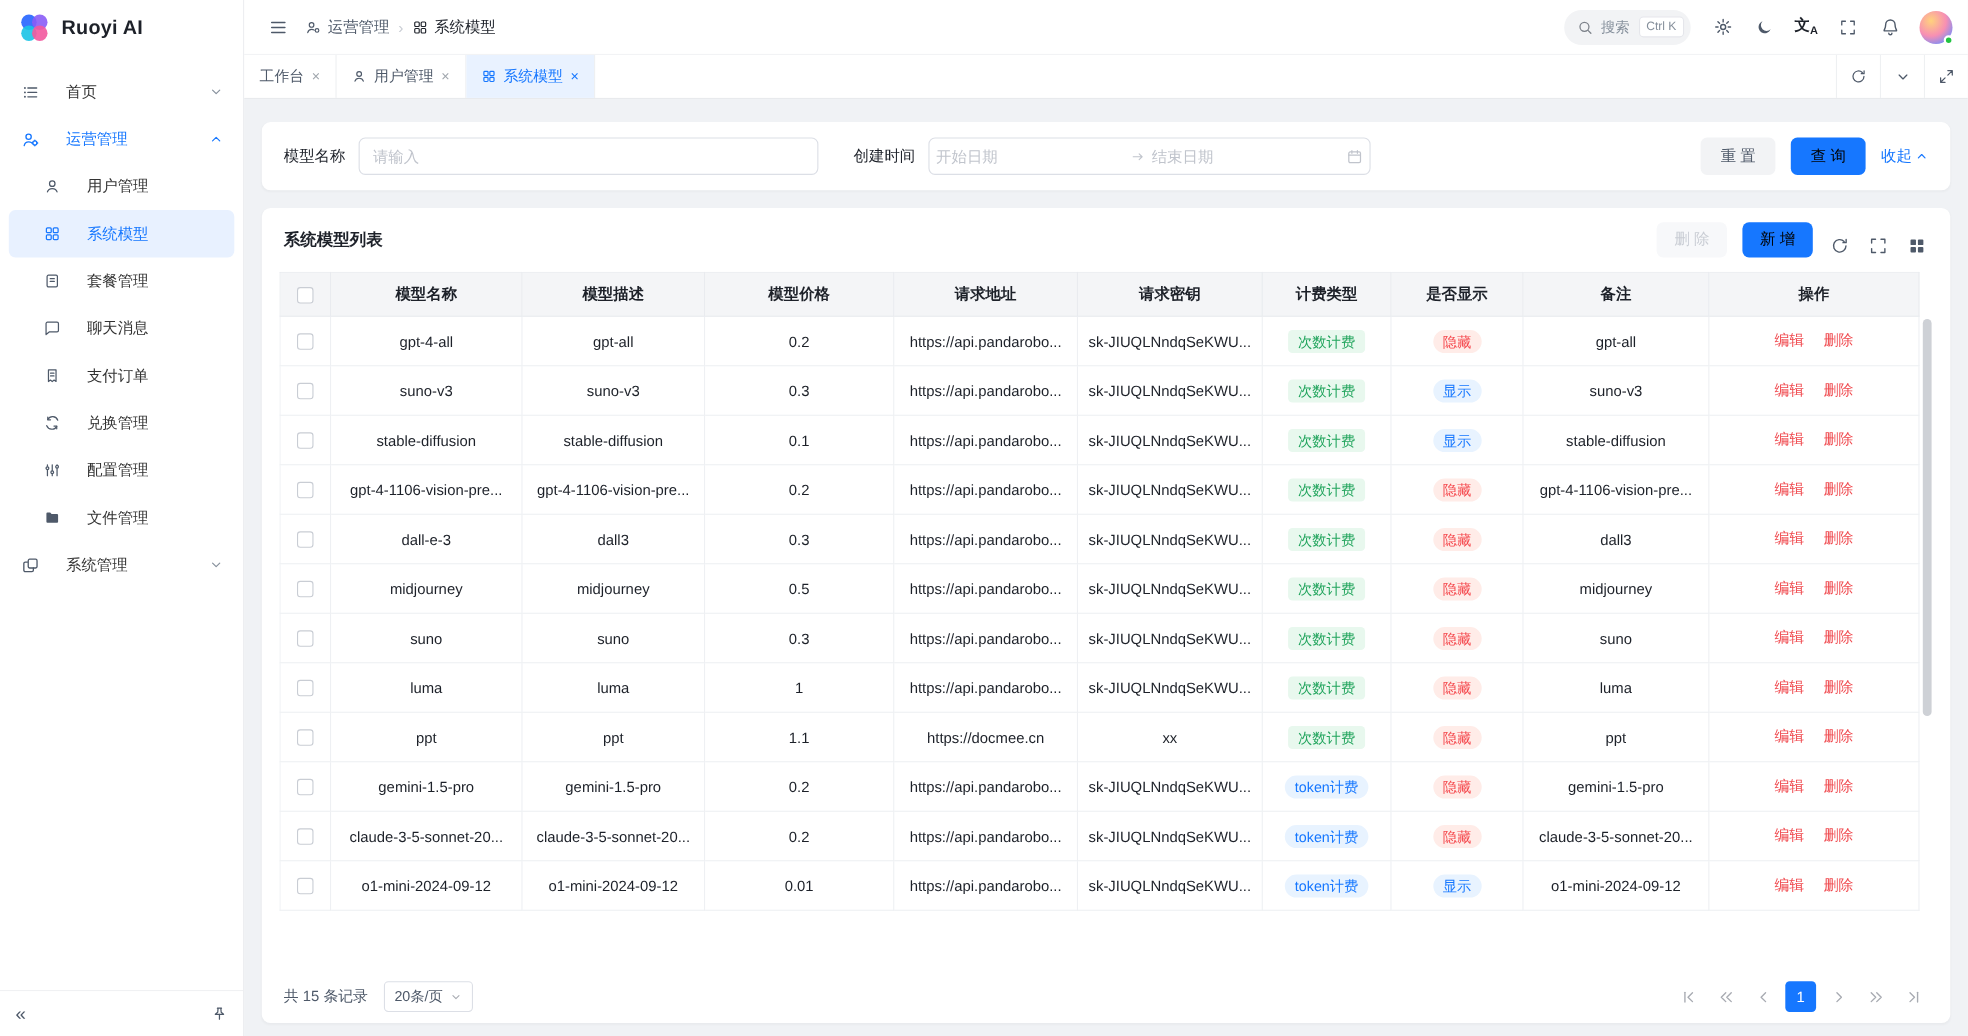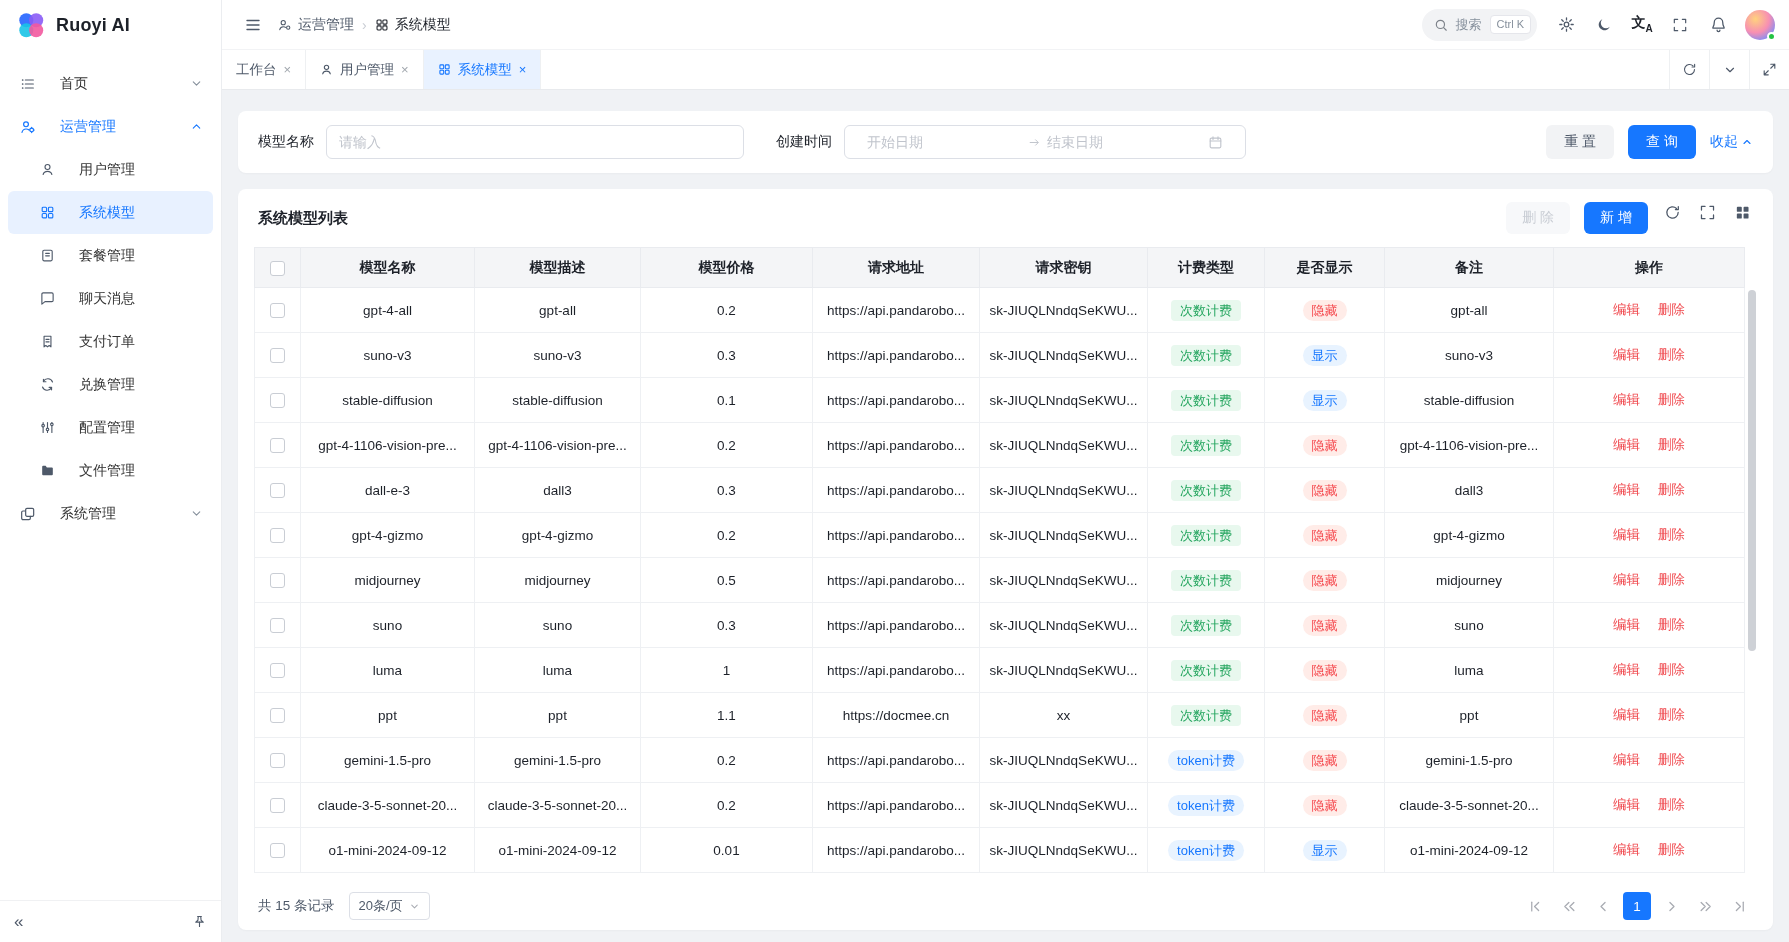--- a/index.html
+++ b/index.html
@@ -52,38 +52,38 @@
 .tab-ctrls{margin-left:auto;display:flex}
 .tab-ctrl{width:40px;border-left:1px solid #eef0f2;display:flex;align-items:center;justify-content:center;color:#4e5969;cursor:pointer;background:none;border-top:none;border-right:none;border-bottom:none}
 
 
 .content{flex:1;padding:21px 16px 12px;display:flex;flex-direction:column;gap:16px;min-height:0}
 .filter-card{background:#fff;border-radius:8px;height:62px;flex:none;display:flex;align-items:center;padding:0 20px;box-shadow:0 1px 2px rgba(0,0,0,.03)}
 .f-label{font-size:14px;color:#1d2129;margin-right:12px;flex:none}
 .f-input{width:418px;height:34px;border:1px solid #dcdfe6;border-radius:6px;padding:0 12px;font-size:14px;color:#1d2129;outline:none;background:#fff}
 .f-input::placeholder{color:#c0c4cc}
 .gap32{width:32px;flex:none}
-.daterange{width:402px;height:34px;border:1px solid #dcdfe6;border-radius:6px;display:flex;align-items:center;padding:0 22px;gap:6px;background:#fff}
+.daterange{width:402px;height:34px;border:1px solid #dcdfe6;border-radius:6px;display:flex;align-items:center;padding:0 6px;gap:6px;background:#fff}
 .daterange input{border:none;outline:none;flex:1;font-size:14px;min-width:0;background:transparent;color:#1d2129;text-align:left}
 .daterange input::placeholder{color:#c0c4cc}
 .daterange .arrow,.daterange .cal{color:#c0c4cc}
 .daterange .cal{margin-left:auto}
 .filter-actions{margin-left:auto;display:flex;align-items:center;gap:14px}
 .btn{height:34px;padding:0 18px;border-radius:6px;font-size:14px;border:none;cursor:pointer;display:flex;align-items:center;gap:5px}
 .btn.secondary{background:#f2f3f5;color:#4e5969}
-.btn.primary{background:#1677ff;color:#ffffff}
+.btn.primary{background:#1677ff;color:#000000}
 .btn.sm{height:32px;padding:0 16px}
 .btn.disabled{background:#f7f8fa;color:#c9cdd4;cursor:not-allowed}
 .collapse-link{color:#1677ff;font-size:14px;display:flex;align-items:center;gap:3px;cursor:pointer;background:none;border:none}
 
 
 .table-card{background:#fff;border-radius:8px;flex:1;display:flex;flex-direction:column;min-height:0;overflow:hidden;box-shadow:0 1px 2px rgba(0,0,0,.03)}
 .card-toolbar{height:58px;flex:none;display:flex;align-items:center;padding:0 20px}
 .card-title{font-size:15px;font-weight:600;color:#1d2129}
-.toolbar-right{margin-left:auto;display:flex;align-items:flex-start;gap:14px}
+.toolbar-right{margin-left:auto;display:flex;align-items:flex-end;gap:14px}
 .tool-ibtn{color:#4e5969;cursor:pointer;background:none;border:none;display:flex;padding:2px}
 .table-wrap{flex:1;margin:0 16px;position:relative;overflow:hidden;min-height:0}
 table{width:calc(100% - 12px);border-collapse:collapse;table-layout:fixed}
 th{height:40px;background:#f4f5f7;font-size:14px;font-weight:600;color:#1d2129;border:1px solid #e9ebef;text-align:center}
 td{height:45px;font-size:13.5px;color:#1d2129;border:1px solid #eef0f3;text-align:center;padding:0 8px;overflow:hidden;white-space:nowrap}
 .w-check{width:46px}.w-name{width:174px}.w-desc{width:166px}.w-price{width:172px}.w-url{width:167px}.w-key{width:168px}.w-bill{width:117px}.w-vis{width:120px}.w-remark{width:169px}
 .badge{display:inline-block;font-size:13px;line-height:21px;padding:0 9px;border-radius:4px}
 .badge.count{background:#e8f8ee;color:#23a55e}
 .badge.token{background:#e8f3ff;color:#1677ff;border-radius:11px}
 .badge.hidden{background:#ffece8;color:#f5484d;border-radius:11px}
@@ -503,35 +503,20 @@
                   <td>sk-JIUQLNndqSeKWU...</td>
                   <td><span class="badge count">次数计费</span></td>
                   <td><span class="badge hidden">隐藏</span></td>
                   <td>dall3</td>
                   <td class="ops">
                     <a>编辑</a>
                     <a>删除</a>
                   </td>
                 </tr>
 
-                <tr>
-                  <td><input type="checkbox" style=""></td>
-                  <td>gpt-4-gizmo</td>
-                  <td>gpt-4-gizmo</td>
-                  <td>0.2</td>
-                  <td>https://api.pandarobo...</td>
-                  <td>sk-JIUQLNndqSeKWU...</td>
-                  <td><span class="badge count">次数计费</span></td>
-                  <td><span class="badge hidden">隐藏</span></td>
-                  <td>gpt-4-gizmo</td>
-                  <td class="ops">
-                    <a>编辑</a>
-                    <a>删除</a>
-                  </td>
-                </tr>
 
                 <tr>
                   <td><input type="checkbox" style=""></td>
                   <td>midjourney</td>
                   <td>midjourney</td>
                   <td>0.5</td>
                   <td>https://api.pandarobo...</td>
                   <td>sk-JIUQLNndqSeKWU...</td>
                   <td><span class="badge count">次数计费</span></td>
                   <td><span class="badge hidden">隐藏</span></td>

